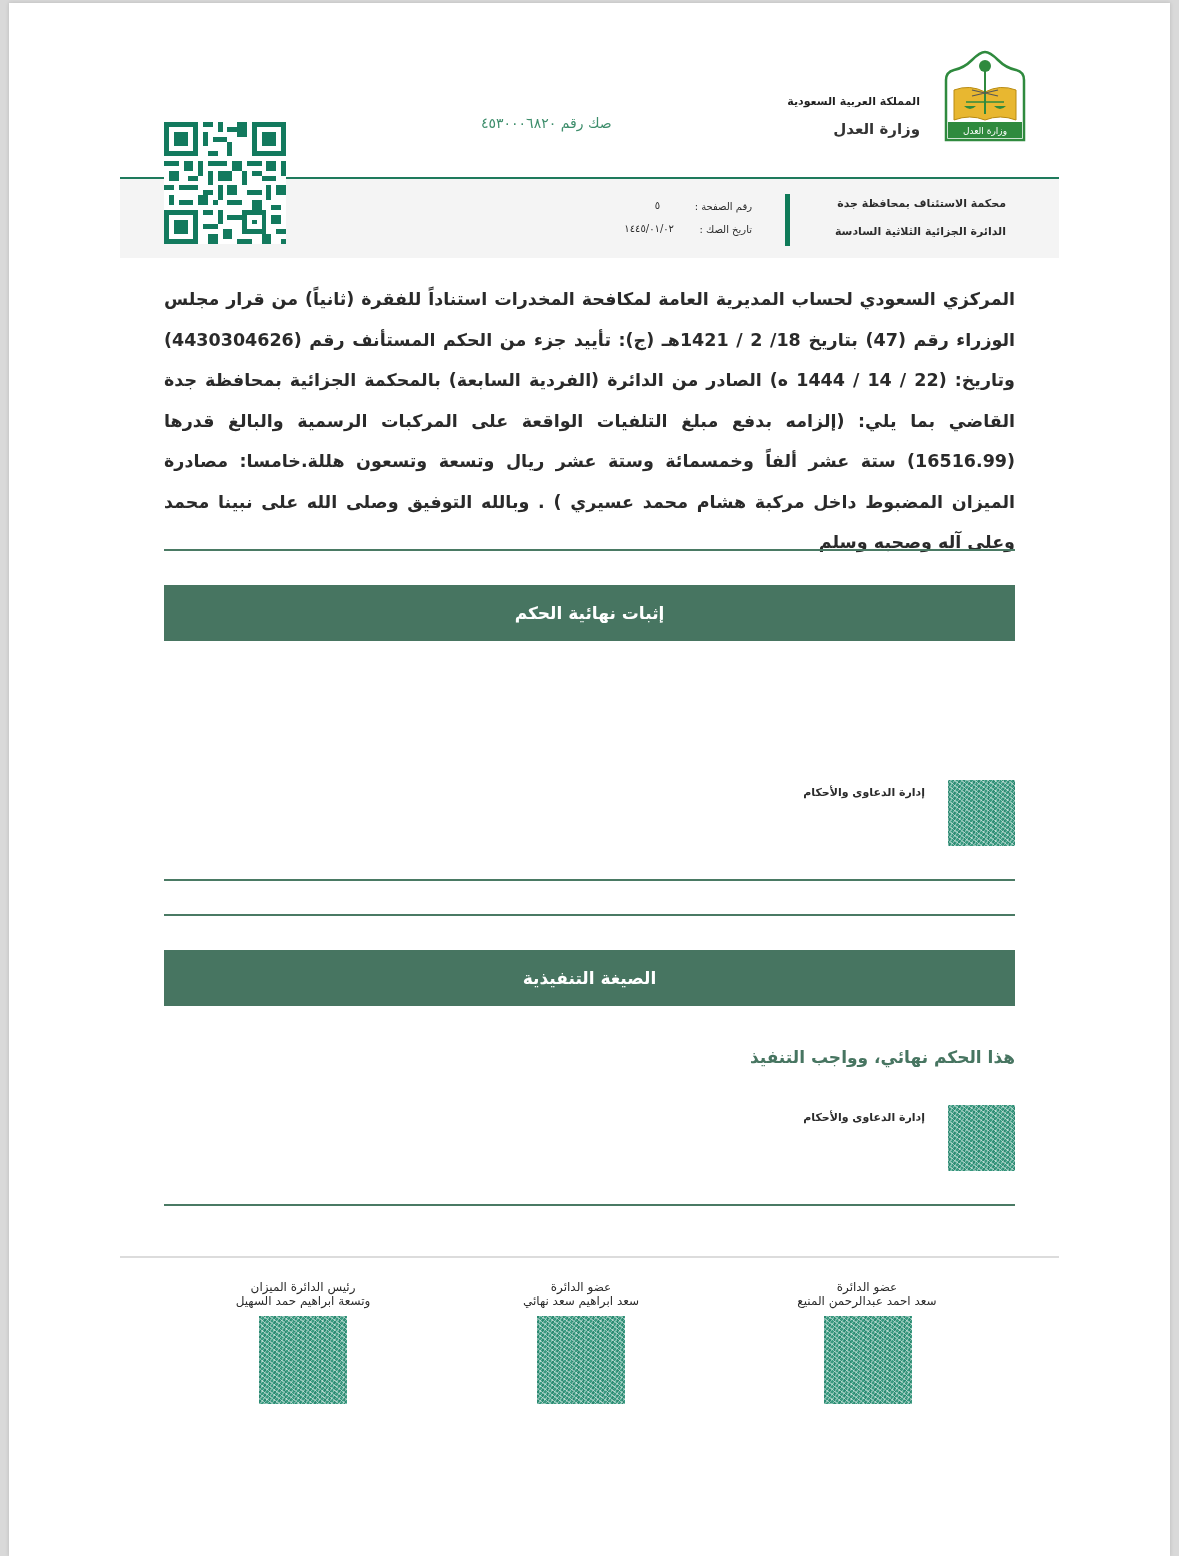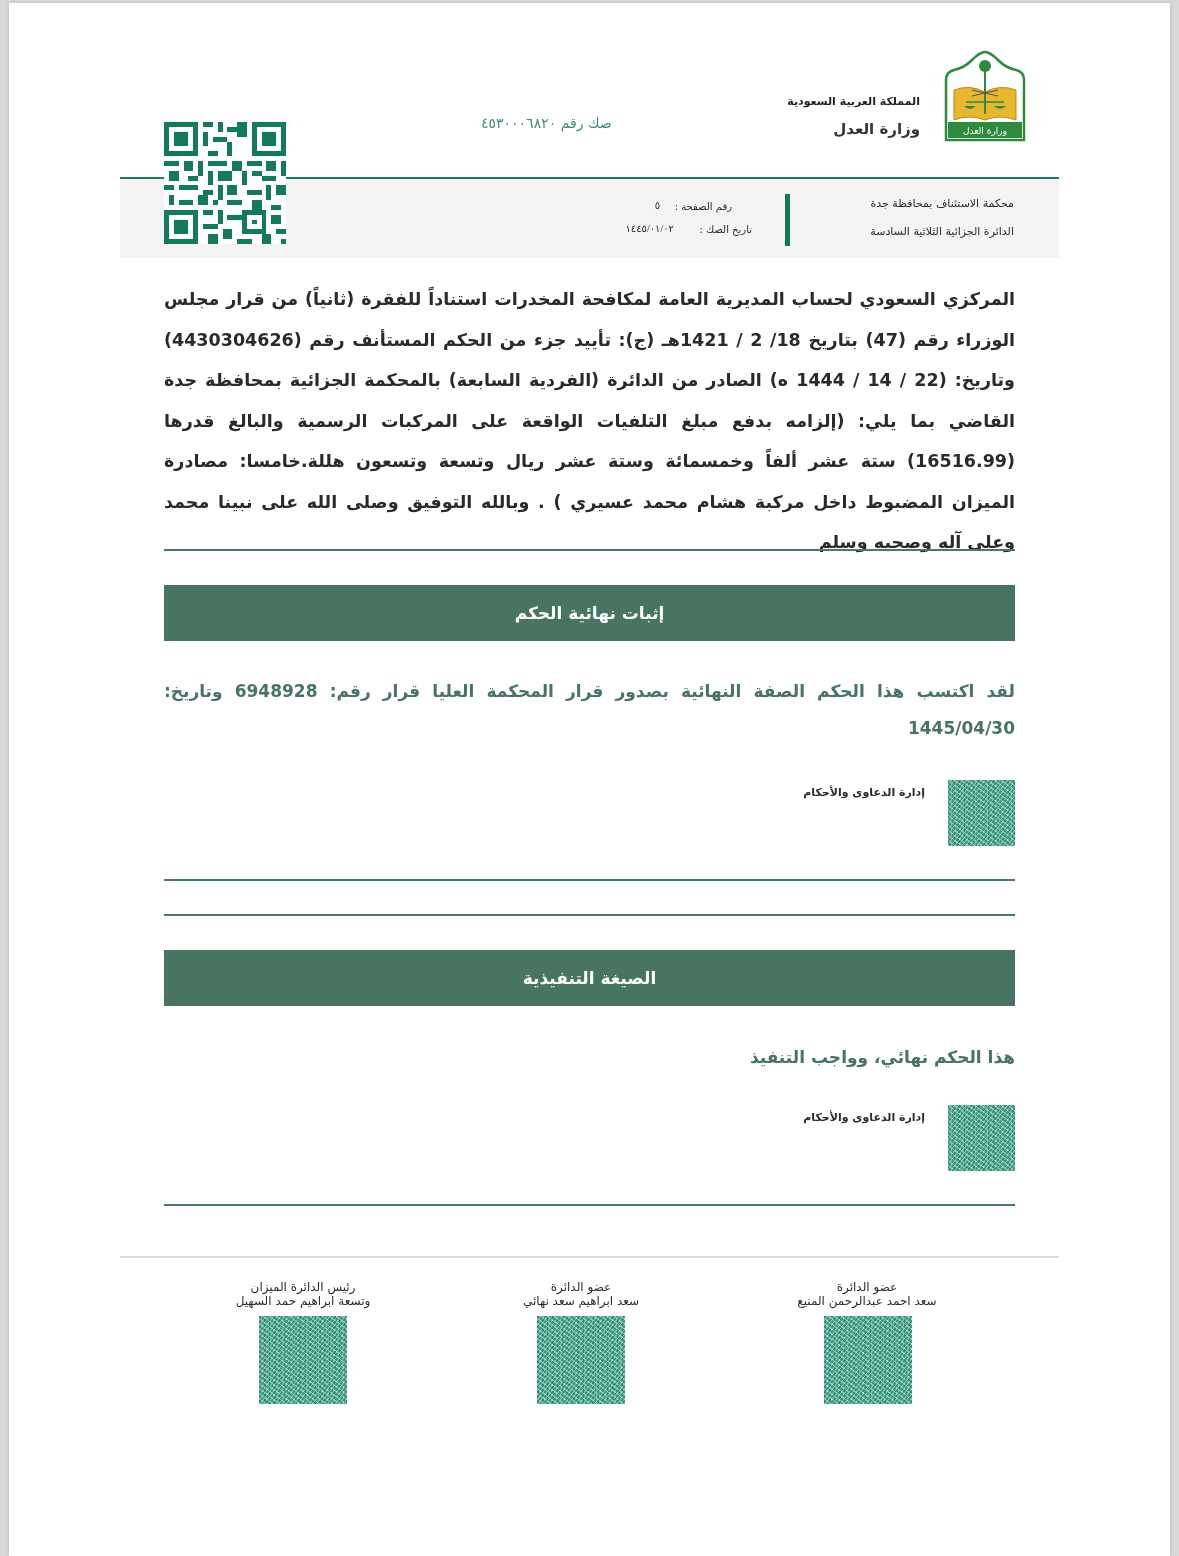--- a/index.html
+++ b/index.html
@@ -33,21 +33,21 @@
   .top-rule {
     left: 111px; top: 174px; width: 939px; height: 2px; background: #1e7a5c;
   }
   .info-band {
     left: 111px; top: 176px; width: 939px; height: 79px; background: #f4f4f4;
   }
   .vbar {
     left: 776px; top: 191px; width: 5px; height: 52px; background: #0f7a58;
   }
   .court-line {
-    right: 156px; font-size: 11px; font-weight: normal; color: #2b2b2b; white-space: nowrap; margin-left: 48px;
+    right: 164px; font-size: 11px; font-weight: bold; color: #2b2b2b; white-space: nowrap; margin-left: 48px;
   }
   .meta-label { font-size: 10px; color: #2b2b2b; white-space: nowrap; }
   .meta-value { font-size: 10px; color: #2b2b2b; white-space: nowrap; }
 
   .qr-main {
     left: 155px; top: 119px; width: 122px; height: 122px; background: #fff;
   }
 
   
   .body-text {
@@ -111,24 +111,24 @@
     <span>٤٥٣٠٠٠٦٨٢٠</span>
   </div>
 
   <div class="abs top-rule"></div>
   <div class="abs info-band"></div>
   <div class="abs vbar"></div>
 
   <div class="abs court-line rtl" style="top:194px;">محكمة الاستئناف بمحافظة جدة</div>
   <div class="abs court-line rtl" style="top:222px;">الدائرة الجزائية الثلاثية السادسة</div>
 
-  <div class="abs meta-label rtl" style="right:438px; top:198px;">رقم الصفحة :</div>
+  <div class="abs meta-label rtl" style="right:418px; top:198px;">رقم الصفحة :</div>
   <div class="abs meta-value rtl" style="right:510px; top:197px;">٥</div>
   <div class="abs meta-label rtl" style="right:418px; top:221px;">تاريخ الصك :</div>
-  <div class="abs meta-value rtl" style="right:496px; top:220px;font-family:Liberation Serif, serif;">١٤٤٥/٠١/٠٢</div>
+  <div class="abs meta-value rtl" style="right:496px; top:220px;">١٤٤٥/٠١/٠٢</div>
 
   <div class="abs qr-main">
     <svg width="122" height="122" viewBox="0 0 25 25" shape-rendering="crispEdges">
       <rect width="25" height="25" fill="#fff"></rect>
       <g fill="#137a5e">
         <path d="M0 0h7v7h-7z M1 1v5h5v-5z M2 2h3v3h-3z" fill-rule="evenodd"></path>
         <path d="M18 0h7v7h-7z M19 1v5h5v-5z M20 2h3v3h-3z" fill-rule="evenodd"></path>
         <path d="M0 18h7v7h-7z M1 19v5h5v-5z M2 20h3v3h-3z" fill-rule="evenodd"></path>
         <rect x="8" y="0" width="2" height="1"></rect>
           <rect x="11" y="0" width="1" height="2"></rect>
@@ -184,21 +184,20 @@
       <rect x="17" y="19" width="3" height="3" fill="#fff"></rect>
       <rect x="18" y="20" width="1" height="1" fill="#137a5e"></rect>
     </svg>
   </div>
 
   <div class="abs body-text">المركزي السعودي لحساب المديرية العامة لمكافحة المخدرات استناداً للفقرة (ثانياً) من قرار مجلس الوزراء رقم (47) بتاريخ 18/ 2 / 1421هـ (ج): تأييد جزء من الحكم المستأنف رقم (4430304626) وتاريخ: (22 / 14 / 1444 ه) الصادر من الدائرة (الفردية السابعة) بالمحكمة الجزائية بمحافظة جدة القاضي بما يلي: (إلزامه بدفع مبلغ التلفيات الواقعة على المركبات الرسمية والبالغ قدرها (16516.99) ستة عشر ألفاً وخمسمائة وستة عشر ريال وتسعة وتسعون هللة.خامسا: مصادرة الميزان المضبوط داخل مركبة هشام محمد عسيري ) . وبالله التوفيق وصلى الله على نبينا محمد وعلى آله وصحبه وسلم</div>
 
   <div class="abs rule" style="top:546px;"></div>
 
   <div class="abs banner" style="top:582px;">إثبات نهائية الحكم</div>
-  <div class="abs green-text" style="top:670px;">لقد اكتسب هذا الحكم الصفة النهائية بصدور قرار المحكمة العليا قرار رقم: 6948928 وتاريخ: 1445/04/30</div>
 
   <div class="abs noise" style="left:939px; top:777px; width:67px; height:66px;"></div>
   <div class="abs stamp-label" style="right:245px; top:783px;">إدارة الدعاوى والأحكام</div>
 
   <div class="abs rule" style="top:876px;"></div>
   <div class="abs rule" style="top:911px;"></div>
 
   <div class="abs green-text" style="top:1036px;">هذا الحكم نهائي، وواجب التنفيذ</div>
   <div class="abs banner" style="top:947px;">الصيغة التنفيذية</div>
 

